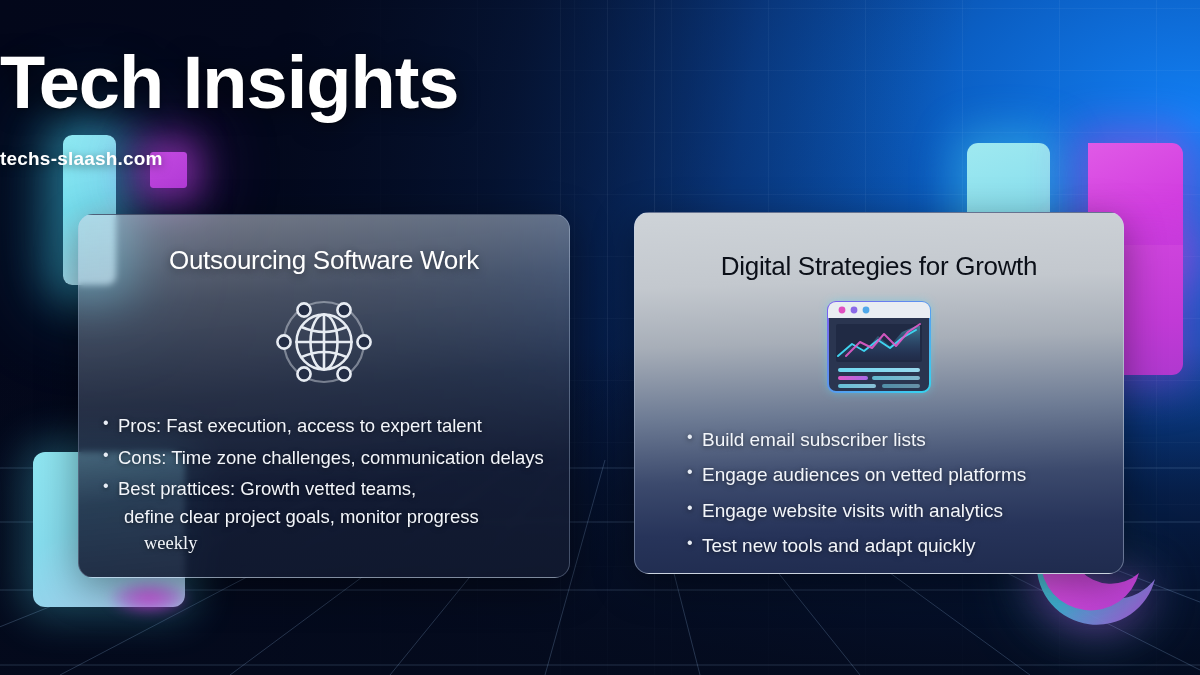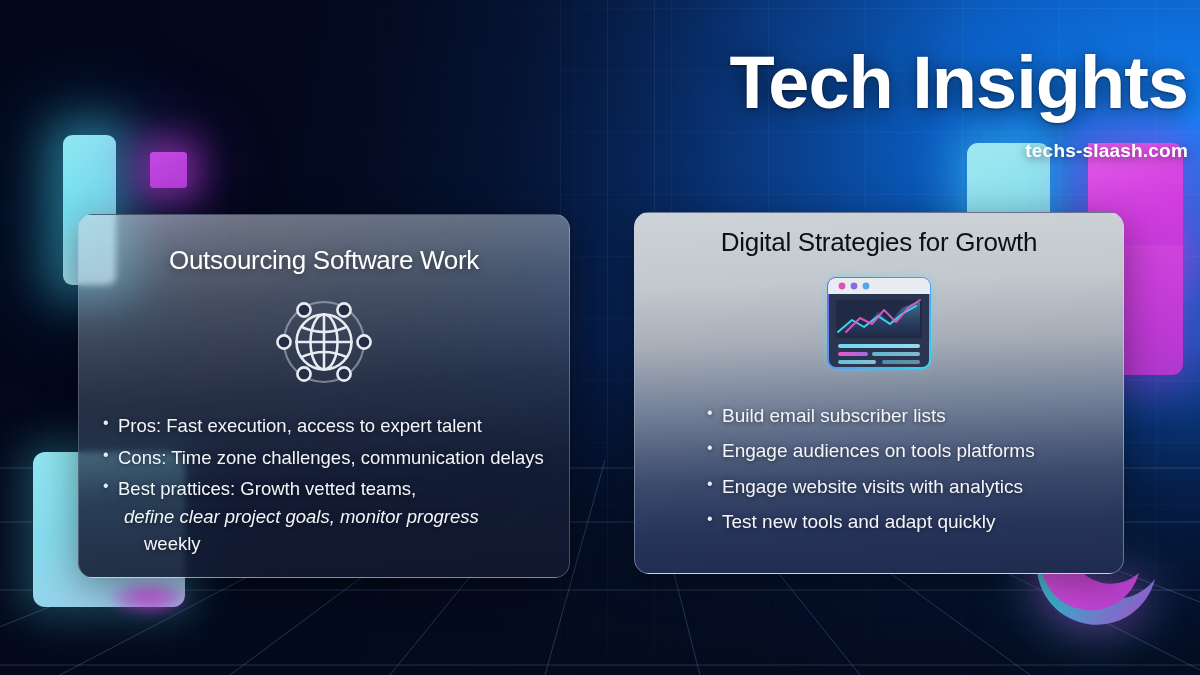--- a/index.html
+++ b/index.html
@@ -93,29 +93,29 @@
     border-radius:0 0 11px 11px;
     box-shadow:0 0 44px 14px rgba(195,55,220,0.38);
   }
 
   .moon-wrap {
     right:25px; bottom:48px; width:128px; height:128px;
   }
   .moon-wrap svg{ display:block; filter:drop-shadow(0 0 22px rgba(190,70,220,0.55)) drop-shadow(0 0 34px rgba(60,200,225,0.35)); }
 
   
-  .header { position:absolute; left:0; right:12px; top:46px; text-align:right; z-index:6; }
+  .header { position:absolute; left:0; right:12px; top:46px; text-align:left; z-index:6; }
   .main-title {
     font-size:74px; font-weight:bold; color:#fff; letter-spacing:-1px;
     line-height:1.0;
     text-shadow:0 3px 22px rgba(0,0,0,0.55), 0 1px 3px rgba(0,0,0,0.5);
     font-stretch:condensed;
   }
   .sub-title {
-    margin-top:20px; font-size:19px; font-weight:bold; color:#ffffff;
+    margin-top:28px; font-size:19px; font-weight:bold; color:#ffffff;
     letter-spacing:0.2px;
     text-shadow:0 2px 10px rgba(0,0,0,0.5);
   }
 
   
   .card { position:absolute; border-radius:15px; overflow:hidden; z-index:5; }
 
   .card-left {
     left:78px; top:214px; width:492px; height:364px;
     background:linear-gradient(175deg, rgba(208,216,226,0.56) 0%, rgba(150,163,180,0.46) 24%, rgba(60,72,96,0.62) 48%, rgba(22,31,56,0.84) 72%, rgba(17,25,47,0.92) 100%);
@@ -125,39 +125,39 @@
   }
   .card-right {
     left:634px; top:212px; width:490px; height:362px;
     background:linear-gradient(178deg, #ced3d8 0%, #c3c8ce 20%, #a7aeb8 36%, #6d7b94 55%, #3c4a6d 72%, #27345a 86%, #1f2b4e 100%);
     border:1px solid rgba(200,215,235,0.42);
     box-shadow:0 10px 40px rgba(0,0,0,0.40);
   }
 
   .card-title { text-align:center; font-weight:normal; font-size:26px; letter-spacing:-0.3px; }
   .card-left .card-title  { margin-top:30px; color:#ffffff; text-shadow:0 2px 8px rgba(0,0,0,0.45); }
-  .card-right .card-title { margin-top:14px; color:#0b0f18; }
+  .card-right .card-title { margin-top:38px; color:#0b0f18; }
 
   .icon-zone { display:flex; justify-content:center; align-items:center; height:112px; margin-top:10px; }
 
   .bullets { margin-top:14px; padding:0 0 0 26px; list-style:none; }
   .bullets li {
     position:relative; color:#f2f5fa; font-size:18.5px; line-height:1.49;
     padding-left:15px; margin-bottom:4px;
     text-shadow:0 1px 5px rgba(0,0,0,0.55);
   }
   .bullets li::before {
     content:"•"; position:absolute; left:0; top:-1px; color:#e8edf5; font-size:16px;
   }
   .card-left .bullets { padding-left:24px; }
   .card-left .bullets li { font-size:18.5px; }
-  .bullets li .ind1 { display:block; padding-left:6px;font-style:italic; }
-  .bullets li .ind2 { display:block; padding-left:26px; }
-
-  .card-right .bullets { margin-top:22px; padding-left:72px; }
+  .bullets li .ind1 { display:block; padding-left:6px; }
+  .bullets li .ind2 { display:block; padding-left:26px;font-family:Liberation Serif, serif; }
+
+  .card-right .bullets { margin-top:22px; padding-left:52px; }
   .card-right .bullets li { font-size:19px; margin-bottom:7px; }
 
   svg { overflow:visible; }
 </style>
 </head>
 <body>
 
 <div id="stage">
 
   <div class="bg-base"></div>
@@ -304,21 +304,21 @@
         <rect x="22" y="88" width="38" height="4" rx="2" fill="url(#barG)" opacity="0.85"></rect>
         <rect x="66" y="88" width="38" height="4" rx="2" fill="url(#barG)" opacity="0.55"></rect>
       </svg>
     </div>
 
     <ul class="bullets">
       <li>
         <span>Build email subscriber lists</span>
       </li>
       <li>
-        <span>Engage audiences on tools platforms</span>
+        <span>Engage audiences on vetted platforms</span>
       </li>
       <li>
         <span>Engage website visits with analytics</span>
       </li>
       <li>
         <span>Test new tools and adapt quickly</span>
       </li>
     </ul>
   </div>
 

